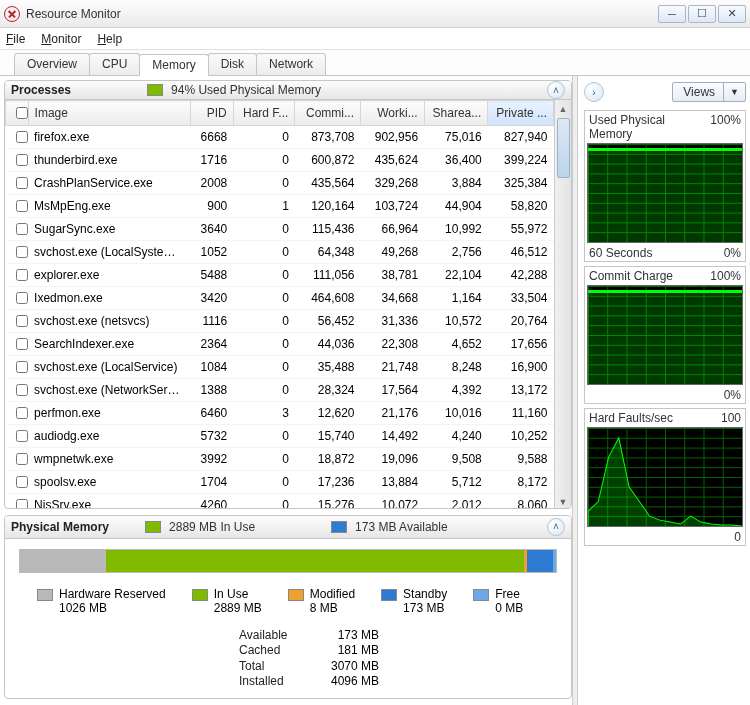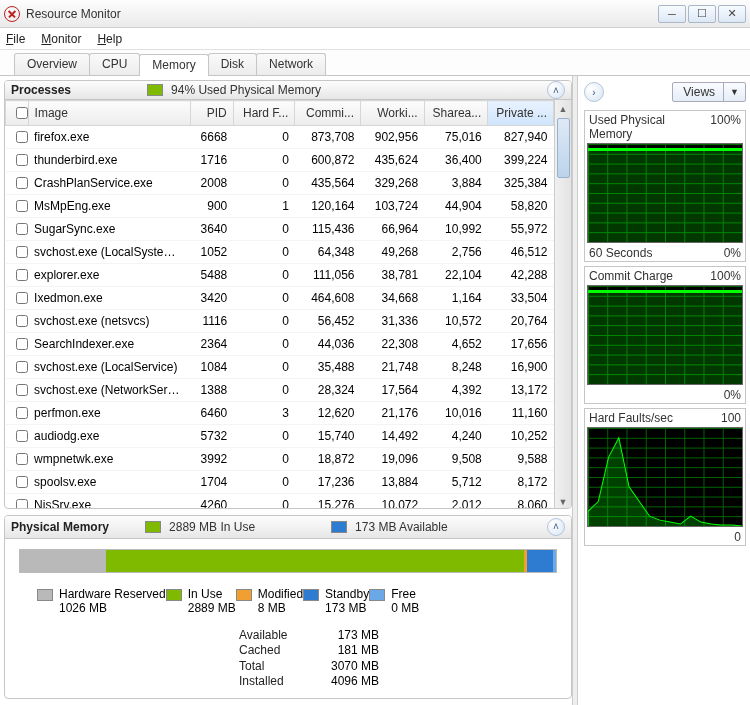--- a/index.html
+++ b/index.html
@@ -150,21 +150,21 @@
   .vscroll .track{flex:1;}
 
   
   .pm-body { padding: 10px 14px 8px; }
   .pm-bar {
     height: 24px; width: 100%;
     border: 1px solid #bbb;
     display:flex; margin-bottom: 14px;
   }
   .pm-bar div{height:100%;}
-  .pm-legend { display:flex; margin-left: 18px; margin-bottom: 12px; }
+  .pm-legend { display:flex; gap: 26px; margin-left: 18px; margin-bottom: 12px; }
   .lg { display:flex; gap:6px; align-items:flex-start; }
   .lg .sw { width:16px;height:12px;border:1px solid #888;margin-top:2px; }
   .lg .lbl { display:flex;flex-direction:column;line-height:1.2; }
   .pm-stats { display:grid; grid-template-columns: 70px 70px; margin-left: 220px; line-height:1.3; }
   .pm-stats .k{color:#222;} .pm-stats .v{text-align:right;}
 
   
   .rhead { display:flex; align-items:center; margin-bottom:8px; }
   .roundbtn {
     width:20px;height:20px;border:1px solid #b3c4d9;border-radius:50%;

